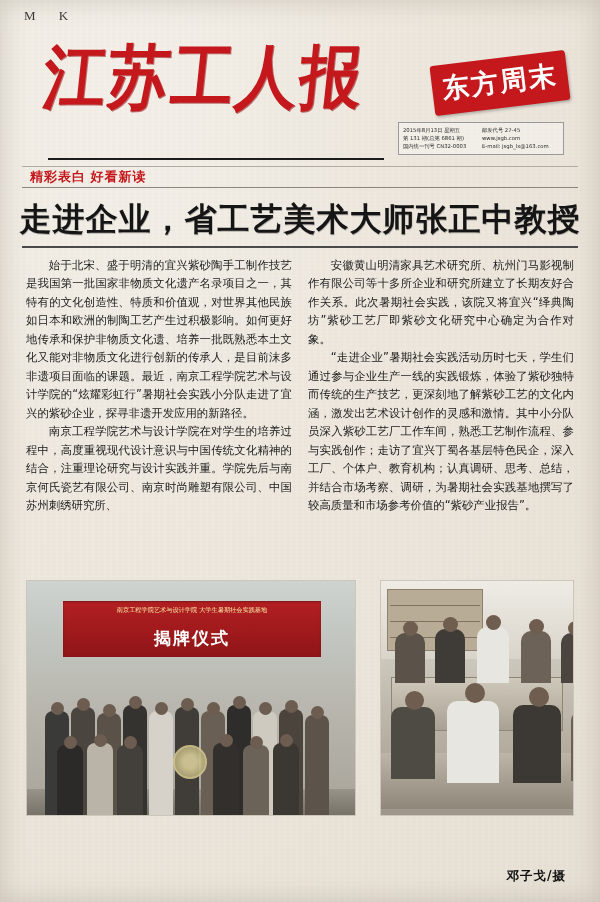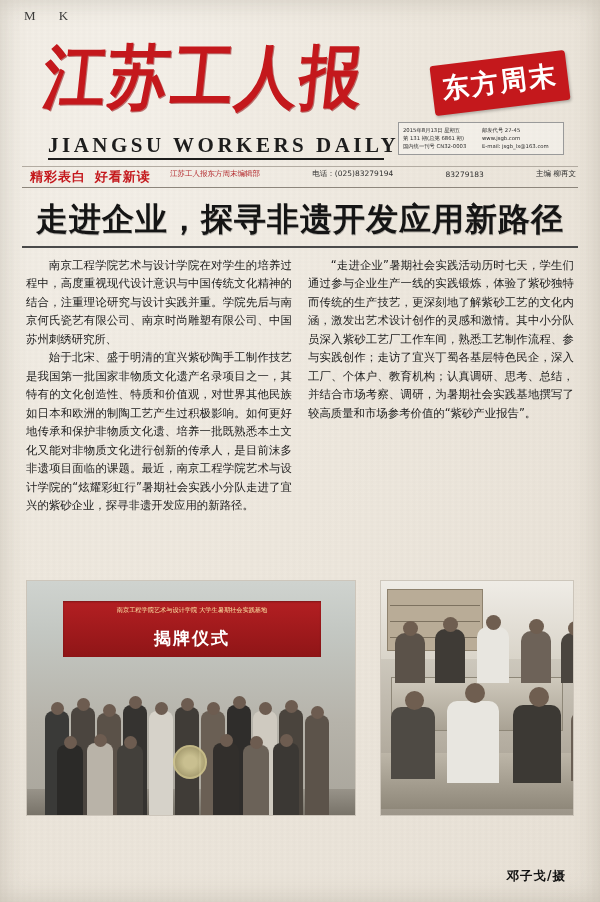--- a/index.html
+++ b/index.html
@@ -86,21 +86,21 @@
     line-height: 1.55;
     color: #2b2b2b;
     font-family: "DejaVu Sans", sans-serif;
   }
   .pubinfo .row { display: flex; gap: 5px; }
   .pubinfo .c1 { width: 74px; }
   .pubinfo .c2 { flex: 1; }
 
   .slogan {
     position: absolute; left: 30px; top: 168px;
-    font-family: Liberation Mono, monospace;
+    font-family: Liberation Sans, sans-serif;
     font-weight: 700;
     font-size: 13px;
     color: #c4181c;
     letter-spacing: 1px;
     white-space: nowrap;
   }
   .infobar {
     position: absolute; left: 0; right: 0; top: 166px; height: 22px;
   }
   .infobar .line-top {
@@ -283,21 +283,20 @@
 </head>
 <body>
 
 <div class="page">
   <div class="grain"></div>
 
   <div class="reg-marks">M K</div>
 
   <div class="masthead">
     <div class="logo-cn">江苏工人报</div>
-    <div class="logo-en">JIANGSU  WORKERS  DAILY</div>
     <div class="logo-en-rule"></div>
     <div class="badge-weekend">东方周末</div>
 
     <div class="pubinfo">
       <div class="row">
         <div class="c1">2015年8月13日  星期五</div>
         <div class="c2">邮发代号 27-45</div>
       </div>
       <div class="row">
         <div class="c1">第 131 期(总第 6861 期)</div>
@@ -308,37 +307,32 @@
         <div class="c2">E-mail: jsgb_lx@163.com</div>
       </div>
     </div>
   </div>
 
   <div class="slogan">精彩表白  好看新读</div>
 
   <div class="infobar">
     <div class="line-top"></div>
     <div class="line-bottom"></div>
-    <div class="infobar-inner">
-      <div class="seg red">江苏工人报东方周末编辑部</div>
-      <div class="seg">电话：(025)83279194</div>
-      <div class="seg">83279183</div>
-      <div class="seg">主编  柳再文</div>
-    </div>
   </div>
 
-  <div class="headline">走进企业，探寻非遗开发应用新路径</div>
+  <div class="headline">走进企业，省工艺美术大师张正中教授</div>
   <div class="headline-rule"></div>
 
   <div class="body-cols">
     <div class="col">
+      <p class="indent">始于北宋、盛于明清的宜兴紫砂陶手工制作技艺是我国第一批国家非物质文化遗产名录项目之一，其特有的文化创造性、特质和价值观，对世界其他民族如日本和欧洲的制陶工艺产生过积极影响。如何更好地传承和保护非物质文化遗、培养一批既熟悉本土文化又能对非物质文化进行创新的传承人，是目前沫多非遗项目面临的课题。最近，南京工程学院艺术与设计学院的“炫耀彩虹行”暑期社会实践小分队走进了宜兴的紫砂企业，探寻非遗开发应用的新路径。</p>
       <p class="indent">南京工程学院艺术与设计学院在对学生的培养过程中，高度重视现代设计意识与中国传统文化精神的结合，注重理论研究与设计实践并重。学院先后与南京何氏瓷艺有限公司、南京时尚雕塑有限公司、中国苏州刺绣研究所、</p>
-      <p class="indent">始于北宋、盛于明清的宜兴紫砂陶手工制作技艺是我国第一批国家非物质文化遗产名录项目之一，其特有的文化创造性、特质和价值观，对世界其他民族如日本和欧洲的制陶工艺产生过积极影响。如何更好地传承和保护非物质文化遗、培养一批既熟悉本土文化又能对非物质文化进行创新的传承人，是目前沫多非遗项目面临的课题。最近，南京工程学院艺术与设计学院的“炫耀彩虹行”暑期社会实践小分队走进了宜兴的紫砂企业，探寻非遗开发应用的新路径。</p>
     </div>
     <div class="col">
+      <p class="indent">安徽黄山明清家具艺术研究所、杭州门马影视制作有限公司等十多所企业和研究所建立了长期友好合作关系。此次暑期社会实践，该院又将宜兴“绎典陶坊”紫砂工艺厂即紫砂文化研究中心确定为合作对象。</p>
       <p class="indent">“走进企业”暑期社会实践活动历时七天，学生们通过参与企业生产一线的实践锻炼，体验了紫砂独特而传统的生产技艺，更深刻地了解紫砂工艺的文化内涵，激发出艺术设计创作的灵感和激情。其中小分队员深入紫砂工艺厂工作车间，熟悉工艺制作流程、参与实践创作；走访了宜兴丁蜀各基层特色民企，深入工厂、个体户、教育机构；认真调研、思考、总结，并结合市场考察、调研，为暑期社会实践基地撰写了较高质量和市场参考价值的“紫砂产业报告”。</p>
     </div>
   </div>
 
   <div class="photos">
 
     <div class="photo left">
       <div class="ph-l-bg"></div>
       <div class="ph-l-banner">
         <div class="t1">南京工程学院艺术与设计学院    大学生暑期社会实践基地</div>

